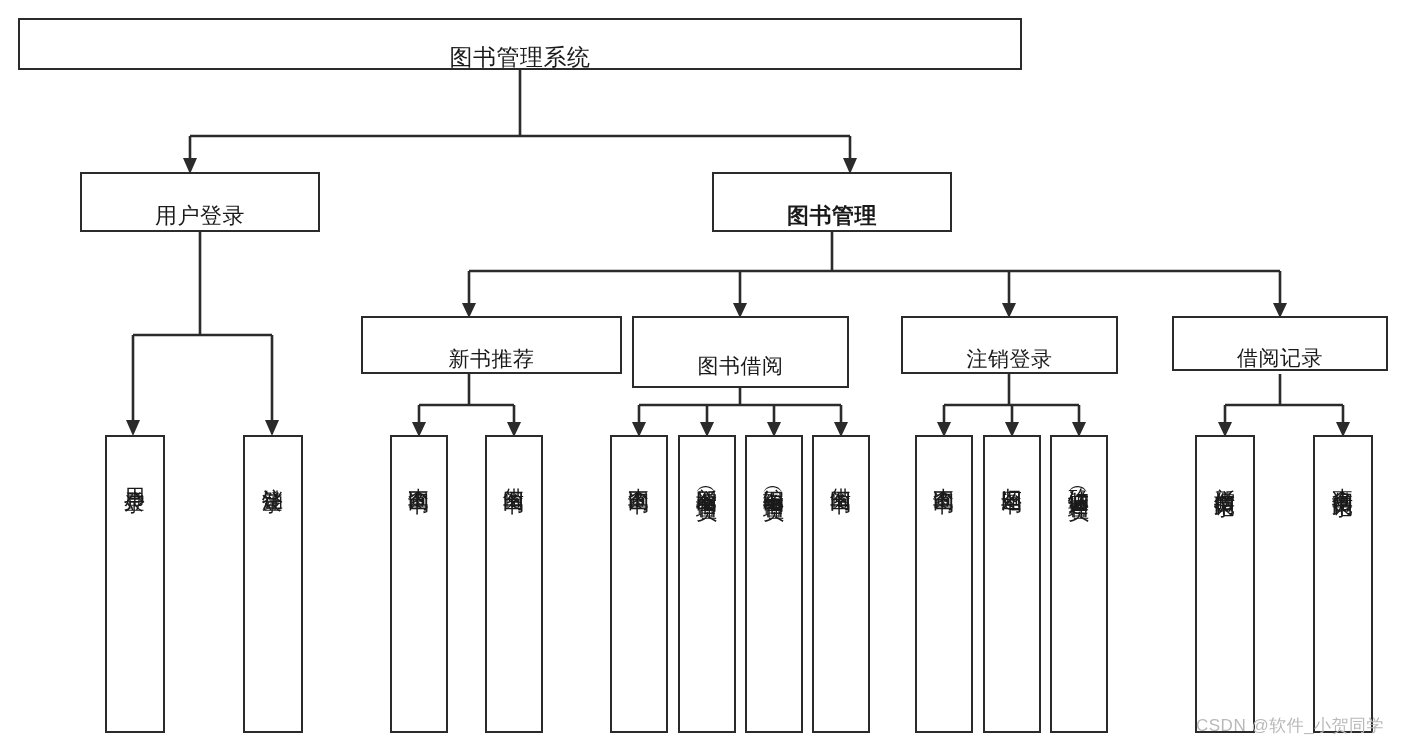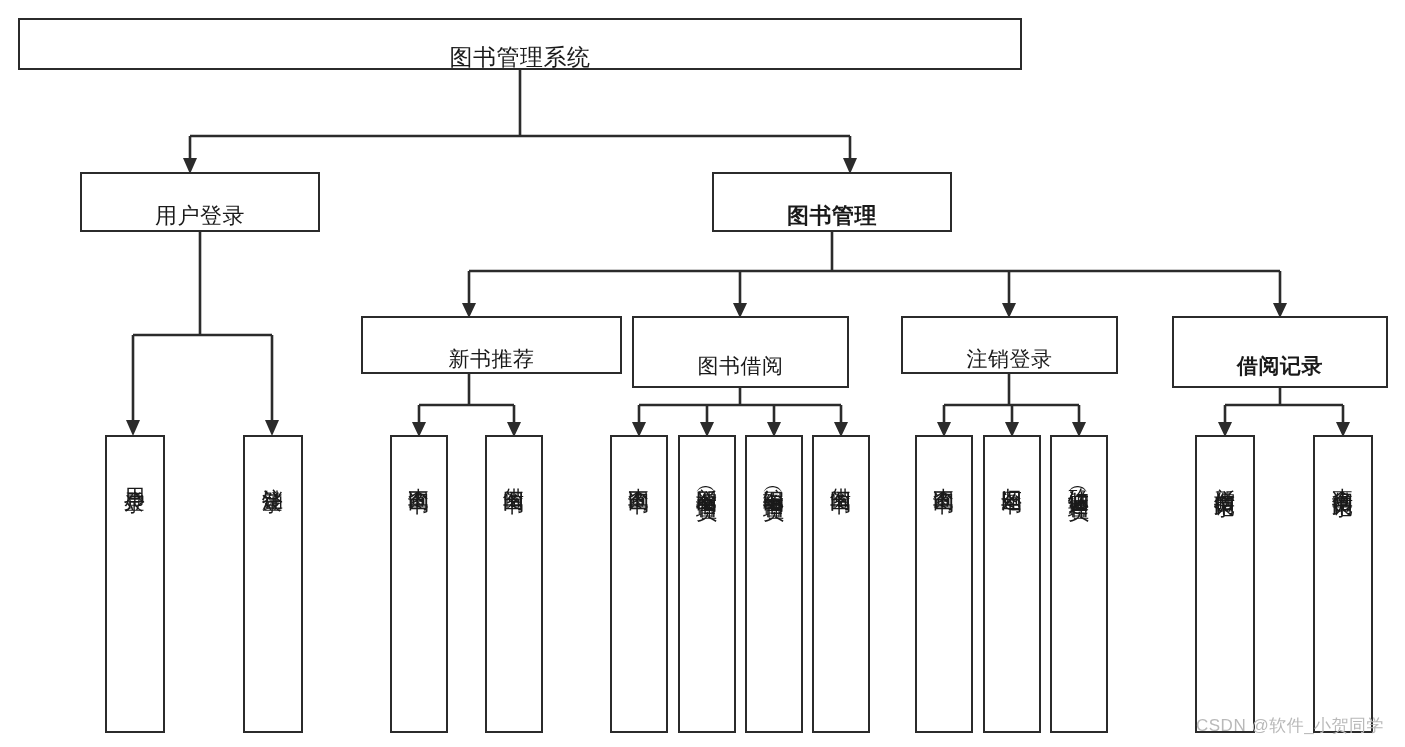--- a/index.html
+++ b/index.html
@@ -161,21 +161,21 @@
 
   <div class="node-box lvl2" style="left:361px; top:316px; width:261px; height:58px;">
     <span class="node-label">新书推荐</span>
   </div>
   <div class="node-box lvl2" style="left:632px; top:316px; width:217px; height:72px;">
     <span class="node-label">图书借阅</span>
   </div>
   <div class="node-box lvl2" style="left:901px; top:316px; width:217px; height:58px;">
     <span class="node-label">注销登录</span>
   </div>
-  <div class="node-box lvl2" style="left:1172px; top:316px; width:216px; height:72px;font-weight:bold;">
+  <div class="node-box lvl2" style="left:1172px; top:316px; width:216px; height:55px;">
     <span class="node-label">借阅记录</span>
   </div>
 
   <div class="node-box leaf" style="left:105px; top:435px; width:60px; height:298px;">
     <span class="node-label">用户登录</span>
   </div>
   <div class="node-box leaf" style="left:243px; top:435px; width:60px; height:298px;">
     <span class="node-label">注销登录</span>
   </div>
   <div class="node-box leaf" style="left:390px; top:435px; width:58px; height:298px;">

